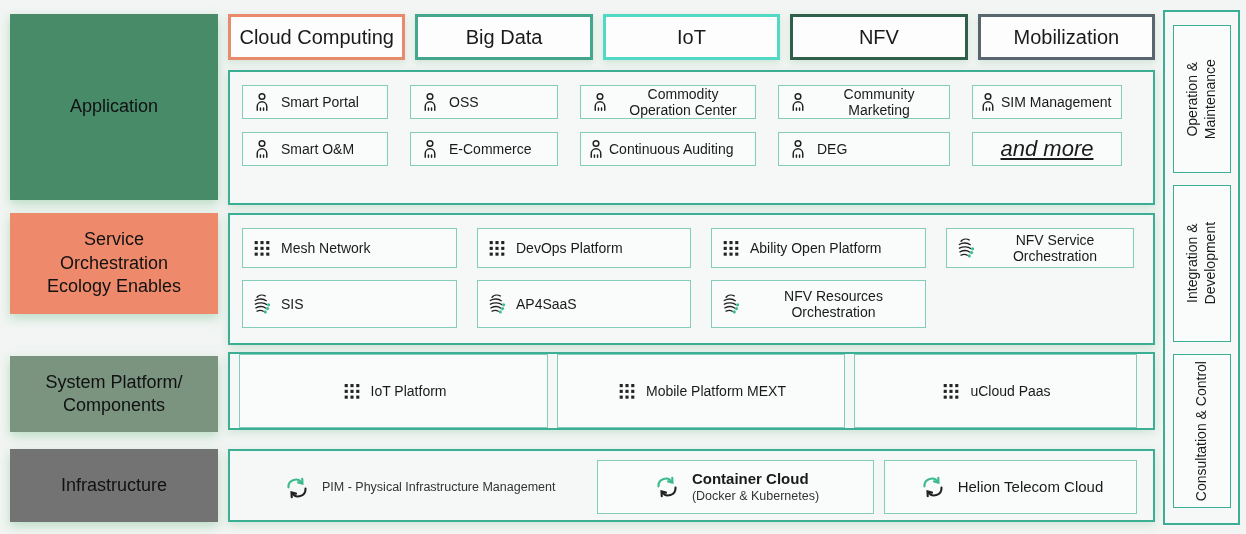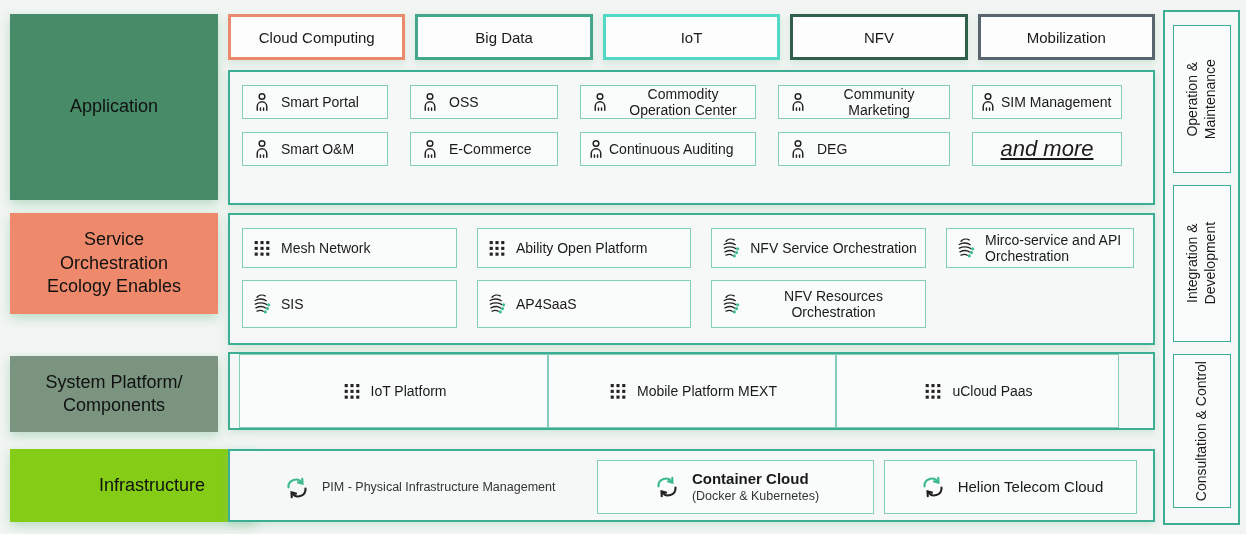--- a/index.html
+++ b/index.html
@@ -14,33 +14,33 @@
     box-shadow:0 4px 10px rgba(140,200,160,.55);
   }
   .ll-app{top:14px;height:186px;}
   .ll-svc{top:213px;height:101px;}
   .ll-sys{top:356px;height:76px;}
   .ll-infra{top:449px;height:73px;}
   
   .chip-row{position:absolute;left:228px;top:14px;width:927px;height:46px;display:flex;gap:10px;}
   .chip{
     flex:1;background:#fcfdfc;border:3px solid #888;display:flex;align-items:center;justify-content:center;
-    font-size:15px;box-shadow:0 3px 7px rgba(150,200,170,.35);
+    font-size:20px;box-shadow:0 3px 7px rgba(150,200,170,.35);
   }
   
   .section{
     position:absolute;left:228px;width:927px;background:#f6f8f7;border:2px solid #3cae93;
     box-sizing:border-box;box-shadow:0 3px 8px rgba(150,200,170,.35);
   }
   .sec-app{top:70px;height:135px;padding:13px 12px;display:grid;
     grid-template-columns:146px 148px 176px 172px 150px;grid-auto-rows:34px;column-gap:22px;row-gap:13px;}
   .sec-svc{top:213px;height:132px;padding:13px 12px;display:grid;
     grid-template-columns:215px 214px 215px 188px;grid-template-rows:40px 48px;column-gap:20px;row-gap:12px;}
   .sec-sys{top:352px;height:78px;padding:0 9px;display:grid;
-    grid-template-columns:309px 288px 283px;grid-template-rows:1fr;}
+    grid-template-columns:309px 288px 283px;grid-template-rows:1fr;column-gap:9px;}
   .sec-infra{top:449px;height:73px;}
   
   .item{
     background:#fafcfb;border:1.5px solid #85cdbb;box-sizing:border-box;
     display:flex;align-items:center;gap:8px;padding:2px 8px;font-size:14px;line-height:1.15;
   }
   .item .lbl-txt{flex:1;}
   .item.center-text .lbl-txt{text-align:center;}
   .item.center-all{justify-content:center;}
   .icon{flex:none;width:22px;height:22px;}
@@ -119,21 +119,21 @@
 </svg>
 
 <div id="canvas">
 
   <div class="layer-label ll-app" style="background-color: rgb(71, 139, 104);">Application</div>
   <div class="layer-label ll-svc" style="background-color: rgb(238, 138, 107);">Service
 Orchestration
 Ecology Enables</div>
   <div class="layer-label ll-sys" style="background-color: rgb(122, 148, 127);">System Platform/
 Components</div>
-  <div class="layer-label ll-infra" style="background-color: #84cc16; padding-left: 38px;">Infrastructure</div>
+  <div class="layer-label ll-infra" style="background-color: #737373;">Infrastructure</div>
 
   <div class="chip-row">
     <div class="chip" style="border-color: rgb(233, 138, 109);">Cloud Computing</div>
     <div class="chip" style="border-color: rgb(67, 166, 141);">Big Data</div>
     <div class="chip" style="border-color: rgb(82, 217, 197);">IoT</div>
     <div class="chip" style="border-color: rgb(48, 96, 75);">NFV</div>
     <div class="chip" style="border-color: rgb(89, 101, 111);">Mobilization</div>
   </div>
 
   <section class="section sec-app">
@@ -200,33 +200,33 @@
     <div class="item">
       <svg class="icon">
           <use href="#sym-grid"></use>
         </svg>
       <span class="lbl-txt">Mesh Network</span>
     </div>
     <div class="item">
       <svg class="icon">
           <use href="#sym-grid"></use>
         </svg>
+      <span class="lbl-txt">DevOps Platform</span>
+    </div>
+    <div class="item">
+      <svg class="icon">
+          <use href="#sym-grid"></use>
+        </svg>
       <span class="lbl-txt">Ability Open Platform</span>
     </div>
     <div class="item center-text">
       <svg class="icon">
           <use href="#sym-orch"></use>
         </svg>
       <span class="lbl-txt">NFV Service Orchestration</span>
-    </div>
-    <div class="item">
-      <svg class="icon">
-          <use href="#sym-orch"></use>
-        </svg>
-      <span class="lbl-txt">Mirco-service and API Orchestration</span>
     </div>
     <div class="item">
       <svg class="icon">
           <use href="#sym-orch"></use>
         </svg>
       <span class="lbl-txt">SIS</span>
     </div>
     <div class="item">
       <svg class="icon">
           <use href="#sym-orch"></use>

